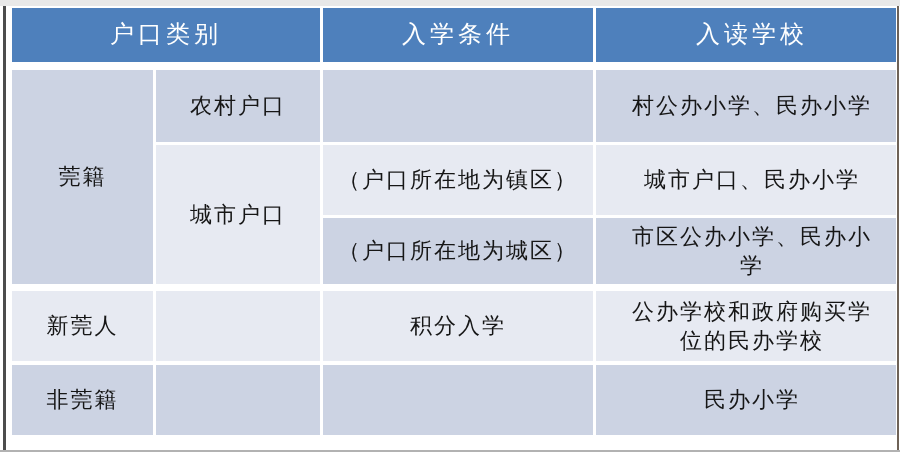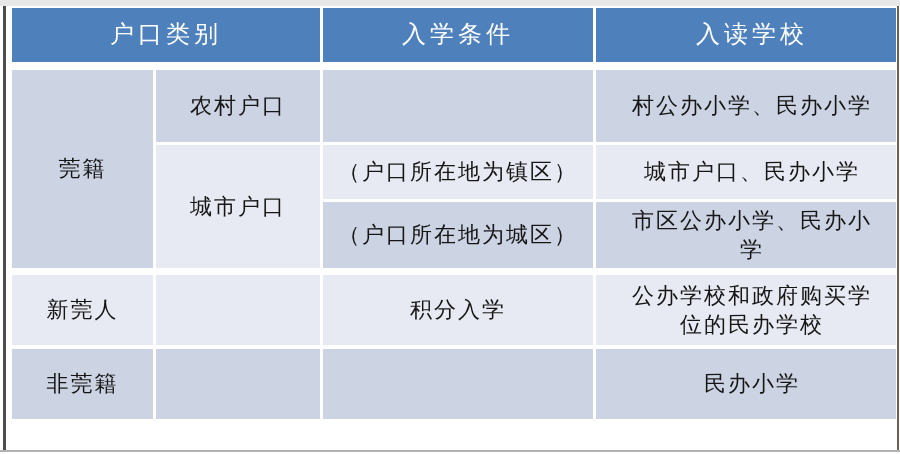--- a/index.html
+++ b/index.html
@@ -54,21 +54,21 @@
     font-size: 24px;
     letter-spacing: 4px;
     height: 62px;
     border-bottom-width: 8px;
   }
 
   .band-dark  { background: #ccd3e3; }
   .band-light { background: #e7eaf2; }
 
   tr.r1 td { height: 75px; margin-top: 40px; }
-  tr.r2 td { height: 57px; }
+  tr.r2 td { height: 73px; }
   tr.r3 td { height: 73px; border-bottom-width: 7px; }
   tr.r4 td { height: 74px; border-bottom-width: 4px; }
   tr.r5 td { height: 70px; border-bottom-width: 0; margin-left: 44px; }
   td.ends-r3 { border-bottom-width: 7px; }
 
   
   .watermark {
     position: absolute;
     right: 4px;
     bottom: 0;

